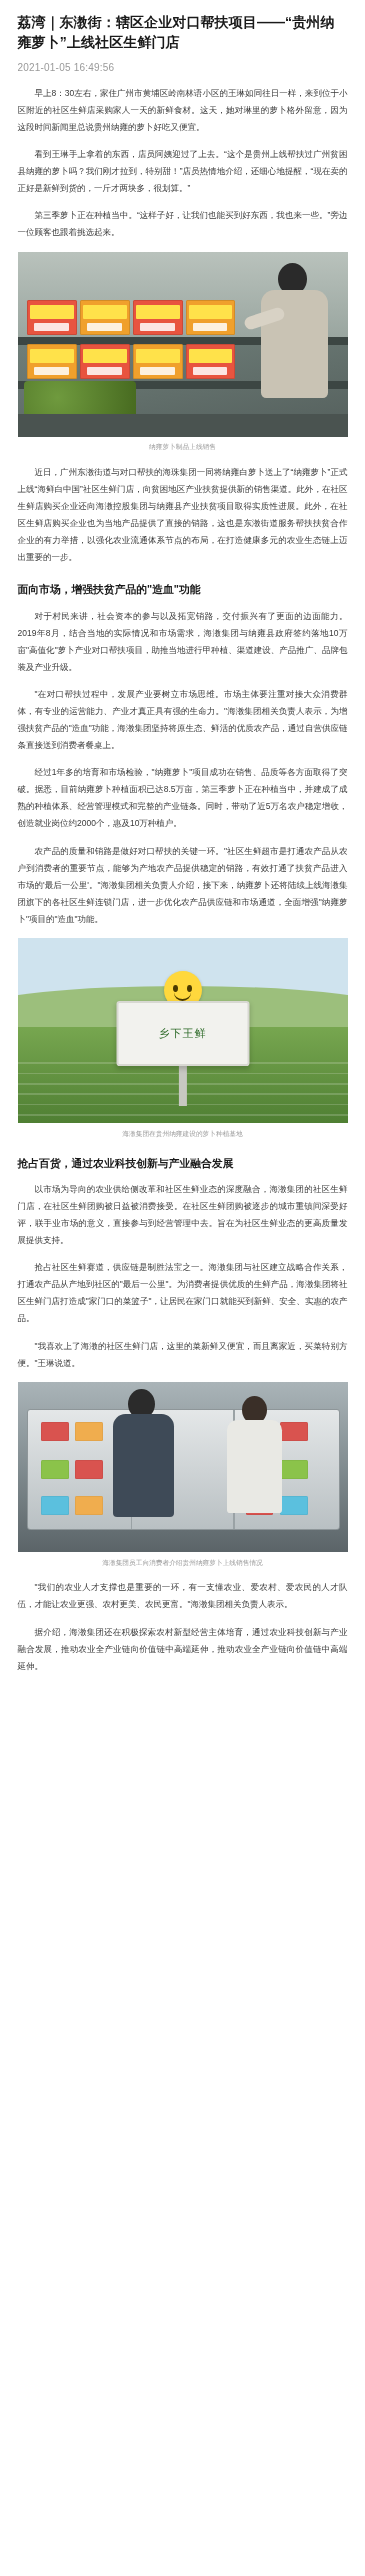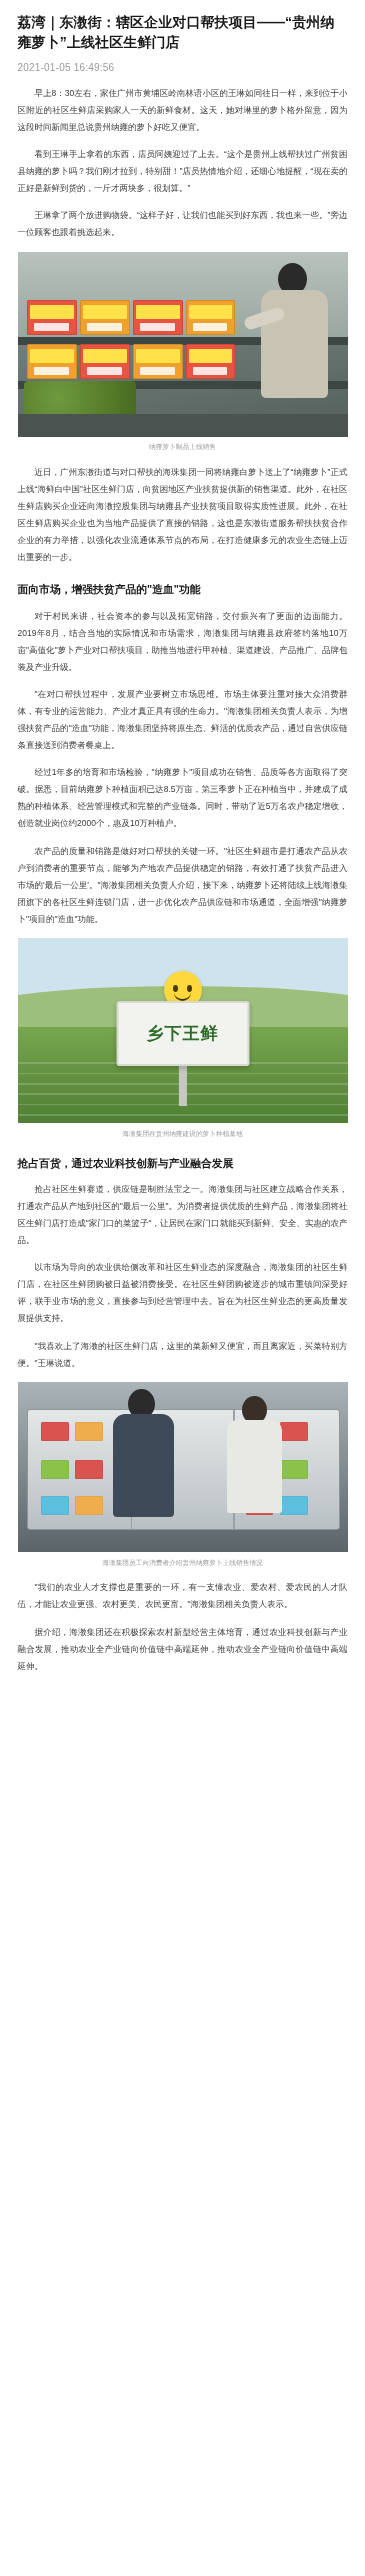--- a/index.html
+++ b/index.html
@@ -109,21 +109,21 @@
     position:absolute; left:-10%; top:26%; width:120%; height:22%;
     background:#9cbf7c; border-radius:50% 50% 0 0;
   }
   .ph2 .sign {
     position:absolute; left:50%; top:34%; transform:translateX(-50%);
     width:129px; height:61px; background:#f2f2ee; border:2.1px solid #d8d8d2;
     border-radius:3.1px; box-shadow:0 2.1px 5.2px rgba(0,0,0,.18);
     display:flex; align-items:center; justify-content:center;
   }
   .ph2 .sign .signtext {
-    font-size:17px; font-weight:bold; color:#2f6b2a; letter-spacing:1px;
+    font-size:11px; font-weight:normal; color:#2f6b2a; letter-spacing:1px;
   }
   .ph2 .post { position:absolute; left:50%; top:60%; transform:translateX(-50%); width:8.2px; height:57px; background:#c8c8c2; }
   .ph2 .emoji {
     position:absolute; left:50%; top:18%; transform:translateX(-50%);
     width:38px; height:38px; border-radius:50%; background:#ffd83d;
     box-shadow:0 1px 3.1px rgba(0,0,0,.2);
   }
   .ph2 .emoji .eye { position:absolute; top:13.4px; width:5.2px; height:7.2px; border-radius:50%; background:#4a3a00; }
   .ph2 .emoji .eye.l { left:9.8px; } .ph2 .emoji .eye.r { right:9.8px; }
   .ph2 .emoji .mouth { position:absolute; left:10.3px; bottom:8.2px; width:17.5px; height:8.2px; border-bottom:2.1px solid #4a3a00; border-radius:0 0 10.3px 10.3px; }
@@ -161,21 +161,21 @@
 <body>
 
 <div class="page">
 
   <h1 class="headline">荔湾｜东漖街：辖区企业对口帮扶项目——“贵州纳雍萝卜”上线社区生鲜门店</h1>
 
   <div class="meta">2021-01-05 16:49:56</div>
 
   <p class="body-text">早上8：30左右，家住广州市黄埔区岭南林语小区的王琳如同往日一样，来到位于小区附近的社区生鲜店采购家人一天的新鲜食材。这天，她对琳里的萝卜格外留意，因为这段时间新闻里总说贵州纳雍的萝卜好吃又便宜。</p>
   <p class="body-text">看到王琳手上拿着的东西，店员阿姨迎过了上去。“这个是贵州上线帮扶过广州贫困县纳雍的萝卜吗？我们刚才拉到，特别甜！”店员热情地介绍，还细心地提醒，“现在卖的正好是新鲜到货的，一斤才两块多，很划算。”</p>
-  <p class="body-text">王琳拿了两个放进购物袋。“这样子好，让我们也能买到好东西，我也来一些。”旁边一位顾客也跟着挑选起来。</p>
+  <p class="body-text">第三季萝卜正在种植当中。“这样子好，让我们也能买到好东西，我也来一些。”旁边一位顾客也跟着挑选起来。</p>
 
   <div class="figure">
     <div class="photo ph1 noselect">
       <div class="wall"></div>
       <div class="shelfrow" style="top:46%"></div>
       <div class="shelfrow" style="top:70%"></div>
       <div class="boxgrid">
         <div class="box" style="left:3%;  top:26%; width:15%; height:19%; background:#e8543f;">
             <span class="lbl"></span>
             <span class="lbl2"></span>
@@ -248,22 +248,22 @@
       <div class="post"></div>
       <div class="sign">
         <span class="signtext">乡下王鲜</span>
       </div>
     </div>
     <div class="caption">海漖集团在贵州纳雍建设的萝卜种植基地</div>
   </div>
 
   <h2 class="section-title">抢占百货，通过农业科技创新与产业融合发展</h2>
 
+  <p class="body-text">以市场为导向的农业供给侧改革和社区生鲜业态的深度融合，海漖集团的社区生鲜门店，在社区生鲜团购被日益被消费接受。在社区生鲜团购被逐步的城市重镇间深受好评，联手业市场的意义，直接参与到经营管理中去。旨在为社区生鲜业态的更高质量发展提供支持。</p>
   <p class="body-text">抢占社区生鲜赛道，供应链是制胜法宝之一。海漖集团与社区建立战略合作关系，打通农产品从产地到社区的"最后一公里"。为消费者提供优质的生鲜产品，海漖集团将社区生鲜门店打造成"家门口的菜篮子"，让居民在家门口就能买到新鲜、安全、实惠的农产品。</p>
-  <p class="body-text">以市场为导向的农业供给侧改革和社区生鲜业态的深度融合，海漖集团的社区生鲜门店，在社区生鲜团购被日益被消费接受。在社区生鲜团购被逐步的城市重镇间深受好评，联手业市场的意义，直接参与到经营管理中去。旨在为社区生鲜业态的更高质量发展提供支持。</p>
   <p class="body-text">"我喜欢上了海漖的社区生鲜门店，这里的菜新鲜又便宜，而且离家近，买菜特别方便。"王琳说道。</p>
 
   <div class="figure">
     <div class="photo ph3 noselect">
       <div class="cabinet">
         <span class="divider" style="left:33%"></span>
         <span class="divider" style="left:66%"></span>
         <span class="pack" style="left:4%;  top:10%; width:9%;  height:16%; background:#d9534f;"></span>
         <span class="pack" style="left:15%; top:10%; width:9%;  height:16%; background:#f0ad4e;"></span>
         <span class="pack" style="left:70%; top:10%; width:9%;  height:16%; background:#5bc0de;"></span>

